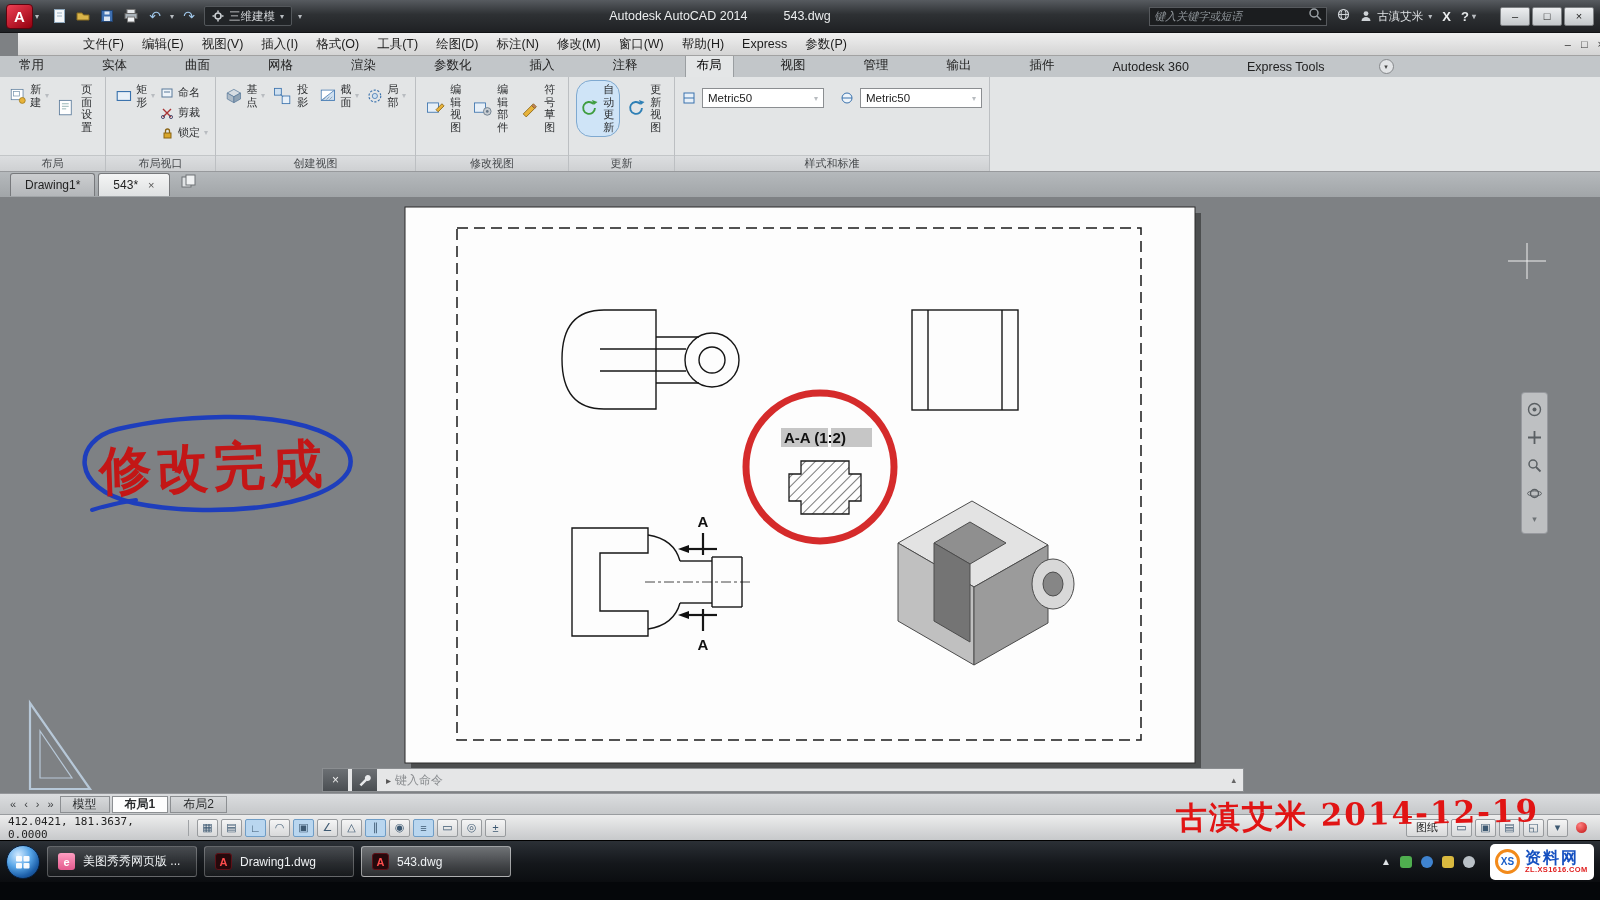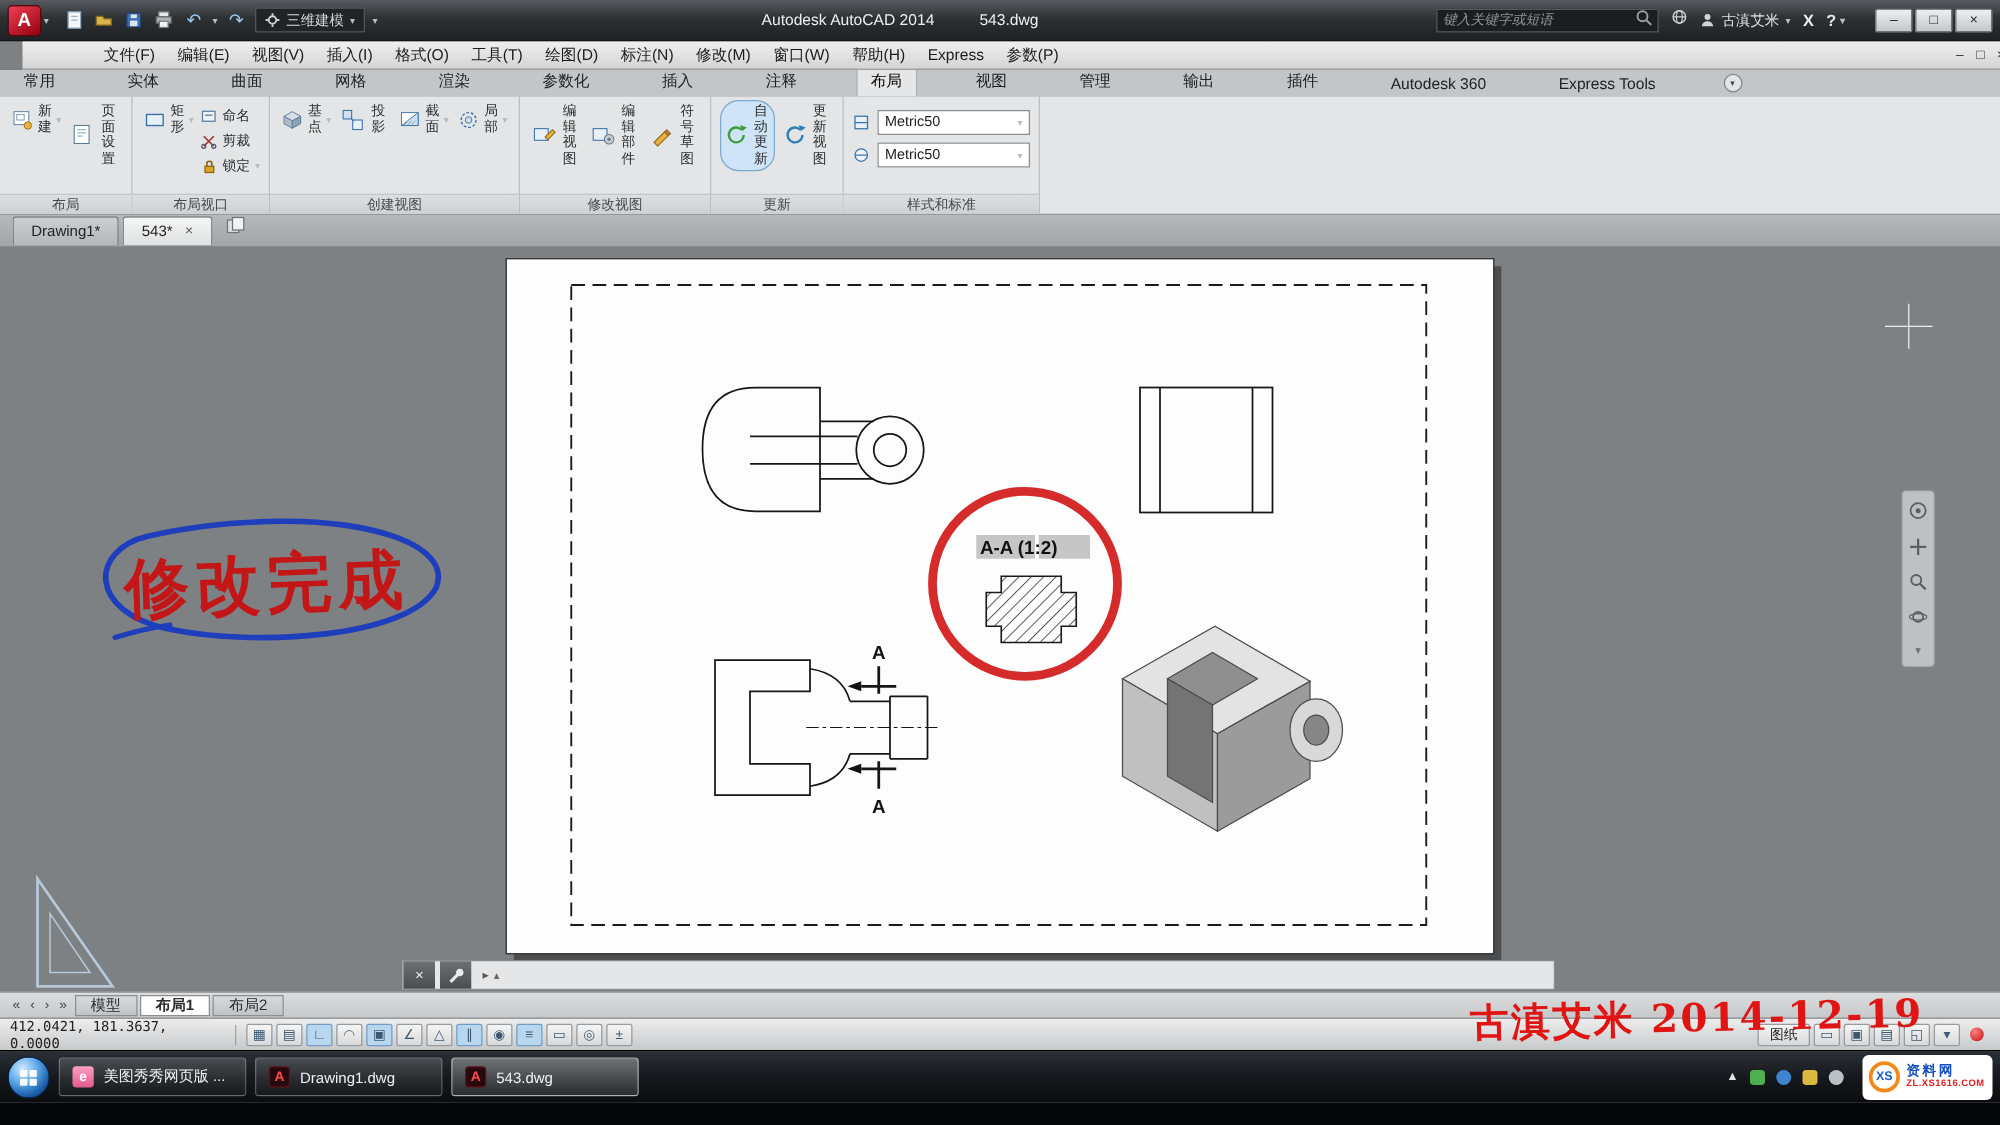--- a/index.html
+++ b/index.html
@@ -60,21 +60,21 @@
   .panel-label { position:absolute; left:0; right:0; bottom:0; height:16px;
     background:linear-gradient(#dcdee0,#ced0d2); border-top:1px solid #c3c6c8;
     font-size:11px; color:#46494c; display:flex; align-items:center; justify-content:center; gap:4px;}
   .bigbtn { width:44px; display:flex; flex-direction:row; align-items:center; gap:1px;
     font-size:11px; line-height:1.15; color:#2c2e30; text-align:center; padding:2px 1px;
     border:1px solid transparent; border-radius:2px; }
   .bigbtn .lbl { white-space:pre-line; }
   .bigbtn.pressed { background:#cfe4f7; border-color:#7fa9d0;border-radius:15px; }
   .smallcol { display:flex; flex-direction:column; gap:3px; padding-top:4px; }
   .smallrow { display:flex; align-items:center; gap:4px; font-size:11px; color:#2c2e30; height:17px; }
-  .stylecol { display:flex; flex-direction:column; gap:6px; padding-top:8px; }
+  .stylecol { display:flex; flex-direction:row; gap:16px; padding-top:8px; }
   .stylerow { display:flex; align-items:center; gap:6px; }
   .combo { width:122px; height:20px; background:#fff; border:1px solid #8b8e91; font-size:11.5px;
     color:#222; display:flex; align-items:center; justify-content:space-between; padding:0 5px; }
 
   
   .filetabs { position:absolute; top:172px; width:100%; height:25px;
     background:linear-gradient(#b5b9bc,#a1a5a8); display:flex; align-items:center;
     padding-left:10px; gap:3px; z-index:16;}
   .ftab { height:23px; display:flex; align-items:center; gap:10px; padding:0 14px; font-size:12px;
     color:#222; border:1px solid #77797c; border-bottom:none; border-radius:3px 3px 0 0;
@@ -153,21 +153,21 @@
   .dot.green { background:#4fae4f; }
   .dot.blue { background:#3f83cf; border-radius:50%; }
   .dot.yellow { background:#d9b93f; }
   .dot.gray { background:#b9c0c6; border-radius:50%; }
   .sitelogo { width:104px; height:36px; background:#fff; border-radius:5px; display:flex;
     align-items:center; gap:5px; padding:0 5px; margin-left:6px; }
   .logo-circle { width:25px; height:25px; border-radius:50%; border:3px solid #f28a1a;
     color:#1a5fc8; font-weight:bold; font-size:10px; display:flex; align-items:center;
     justify-content:center; flex:none;}
   .logo-texts { display:flex; flex-direction:column; line-height:1.1; }
-  .logo-name { color:#1550c0; font-weight:bold; font-size:11px; letter-spacing:2px; }
+  .logo-name { color:#1550c0; font-weight:bold; font-size:16px; letter-spacing:2px; }
   .logo-url { color:#e02020; font-size:7.5px; font-weight:bold; letter-spacing:.4px; }
   .bottomstrip { position:absolute; top:882px; width:100%; height:18px; background:#05070a; }
 </style>
 </head>
 <body>
 
 <div class="screen">
 
   <header class="titlebar">
     <div class="appbtn">
@@ -594,20 +594,21 @@
     </svg>
 
     <div class="cmdbar">
       <div class="cmd-btn dark">×</div>
       <div class="cmd-btn dark">
         <svg width="15" height="15">
             <path d="M2.5 11.5 L8 6 a3 3 0 1 1 1.8 1.8 L4.3 13.3 Z" fill="#e8eaec"></path>
           </svg>
       </div>
       <span class="cmd-prompt">▸</span>
+      <input class="cmd-input" placeholder="键入命令" style="">
       <span class="cmd-caret">▴</span>
     </div>
 
     <div class="navbar">
       <span><svg width="15" height="15">
             <circle cx="7.5" cy="7.5" r="6" fill="none" stroke="#5a5f63" stroke-width="1.4"></circle>
             <circle cx="7.5" cy="7.5" r="2" fill="#5a5f63"></circle>
           </svg></span>
       <span><svg width="15" height="15">
             <path d="M7.5 1 V14 M1 7.5 H14" stroke="#5a5f63" stroke-width="1.8"></path>

